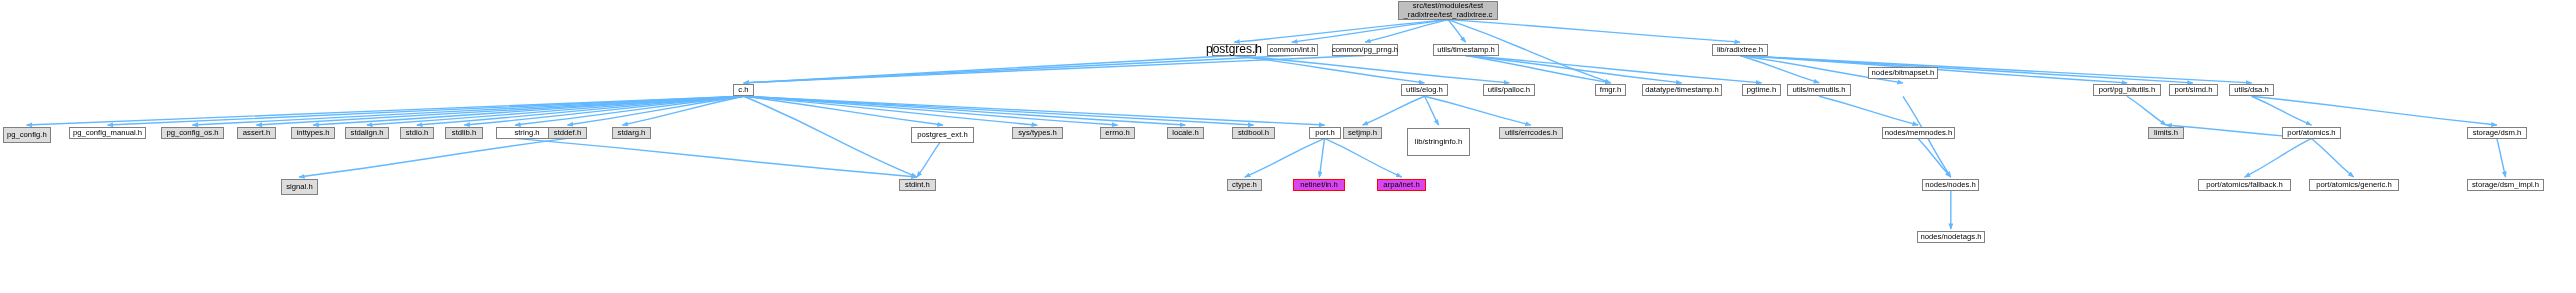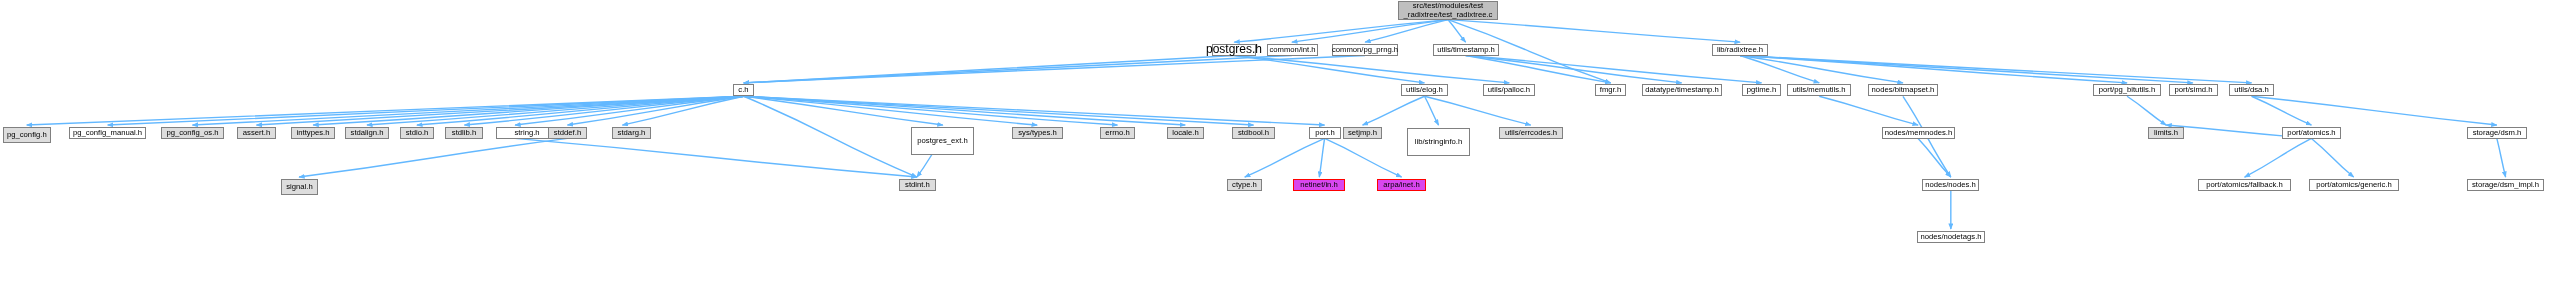--- a/index.html
+++ b/index.html
@@ -93,36 +93,36 @@
       <div class="node white" style="left: 1332px; top: 44px; width: 66px; height: 12px; font-size: 7.7px;">common/pg_prng.h</div>
       <div class="node white" style="left: 1433px; top: 44px; width: 66px; height: 12px; font-size: 7.7px;">utils/timestamp.h</div>
       <div class="node white" style="left: 1712px; top: 44px; width: 56px; height: 12px; font-size: 7.7px;">lib/radixtree.h</div>
       <div class="node white" style="left: 733px; top: 84px; width: 21px; height: 12px; font-size: 7.7px;">c.h</div>
       <div class="node white" style="left: 1401px; top: 84px; width: 47px; height: 12px; font-size: 7.7px;">utils/elog.h</div>
       <div class="node white" style="left: 1483px; top: 84px; width: 52px; height: 12px; font-size: 7.7px;">utils/palloc.h</div>
       <div class="node white" style="left: 1595px; top: 84px; width: 31px; height: 12px; font-size: 7.7px;">fmgr.h</div>
       <div class="node white" style="left: 1642px; top: 84px; width: 80px; height: 12px; font-size: 7.7px;">datatype/timestamp.h</div>
       <div class="node white" style="left: 1742px; top: 84px; width: 39px; height: 12px; font-size: 7.7px;">pgtime.h</div>
       <div class="node white" style="left: 1787px; top: 84px; width: 64px; height: 12px; font-size: 7.7px;">utils/memutils.h</div>
-      <div class="node white" style="left: 1868px; top: 84px; width: 70px; height: 12px; font-size: 7.7px;">nodes/bitmapset.h</div>
+      <div class="node white" style="left: 1868px; top: 67px; width: 70px; height: 12px; font-size: 7.7px;">nodes/bitmapset.h</div>
       <div class="node white" style="left: 2093px; top: 84px; width: 68px; height: 12px; font-size: 7.7px;">port/pg_bitutils.h</div>
       <div class="node white" style="left: 2169px; top: 84px; width: 49px; height: 12px; font-size: 7.7px;">port/simd.h</div>
       <div class="node white" style="left: 2229px; top: 84px; width: 45px; height: 12px; font-size: 7.7px;">utils/dsa.h</div>
       <div class="node gray" style="left: 2.8px; top: 127px; width: 48px; height: 16px; font-size: 7.7px;">pg_config.h</div>
       <div class="node white" style="left: 69px; top: 127px; width: 77px; height: 12px; font-size: 7.7px;">pg_config_manual.h</div>
       <div class="node gray" style="left: 161px; top: 127px; width: 63px; height: 12px; font-size: 7.7px;">pg_config_os.h</div>
       <div class="node gray" style="left: 237px; top: 127px; width: 39px; height: 12px; font-size: 7.7px;">assert.h</div>
       <div class="node gray" style="left: 291px; top: 127px; width: 44px; height: 12px; font-size: 7.7px;">inttypes.h</div>
       <div class="node gray" style="left: 345px; top: 127px; width: 44px; height: 12px; font-size: 7.7px;">stdalign.h</div>
       <div class="node gray" style="left: 400px; top: 127px; width: 34px; height: 12px; font-size: 7.7px;">stdio.h</div>
       <div class="node gray" style="left: 445px; top: 127px; width: 38px; height: 12px; font-size: 7.7px;">stdlib.h</div>
       <div class="node white" style="left: 496px; top: 127px; width: 62px; height: 12px; font-size: 7.7px;">string.h</div>
       <div class="node gray" style="left: 548px; top: 127px; width: 39px; height: 12px; font-size: 7.7px;">stddef.h</div>
       <div class="node gray" style="left: 603px; top: 127px; width: 39px; height: 12px; font-size: 7.7px; margin-left: 9px;">stdarg.h</div>
-      <div class="node white" style="left: 911px; top: 127px; width: 63px; height: 28px; font-size: 7.7px;">postgres_ext.h</div>
+      <div class="node white" style="left: 911px; top: 127px; width: 63px; height: 16px; font-size: 7.7px;">postgres_ext.h</div>
       <div class="node gray" style="left: 1012px; top: 127px; width: 51px; height: 12px; font-size: 7.7px;">sys/types.h</div>
       <div class="node gray" style="left: 1100px; top: 127px; width: 35px; height: 12px; font-size: 7.7px;">errno.h</div>
       <div class="node gray" style="left: 1167px; top: 127px; width: 37px; height: 12px; font-size: 7.7px;">locale.h</div>
       <div class="node gray" style="left: 1232px; top: 127px; width: 43px; height: 12px; font-size: 7.7px;">stdbool.h</div>
       <div class="node white" style="left: 1309px; top: 127px; width: 32px; height: 12px; font-size: 7.7px;">port.h</div>
       <div class="node gray" style="left: 1343px; top: 127px; width: 39px; height: 12px; font-size: 7.7px;">setjmp.h</div>
       <div class="node white" style="left: 1407px; top: 128px; width: 63px; height: 28px; font-size: 7.7px;">lib/stringinfo.h</div>
       <div class="node gray" style="left: 1499px; top: 127px; width: 64px; height: 12px; font-size: 7.7px;">utils/errcodes.h</div>
       <div class="node white" style="left: 1882px; top: 127px; width: 73px; height: 12px; font-size: 7.7px;">nodes/memnodes.h</div>
       <div class="node gray" style="left: 2148px; top: 127px; width: 36px; height: 12px; font-size: 7.7px;">limits.h</div>

